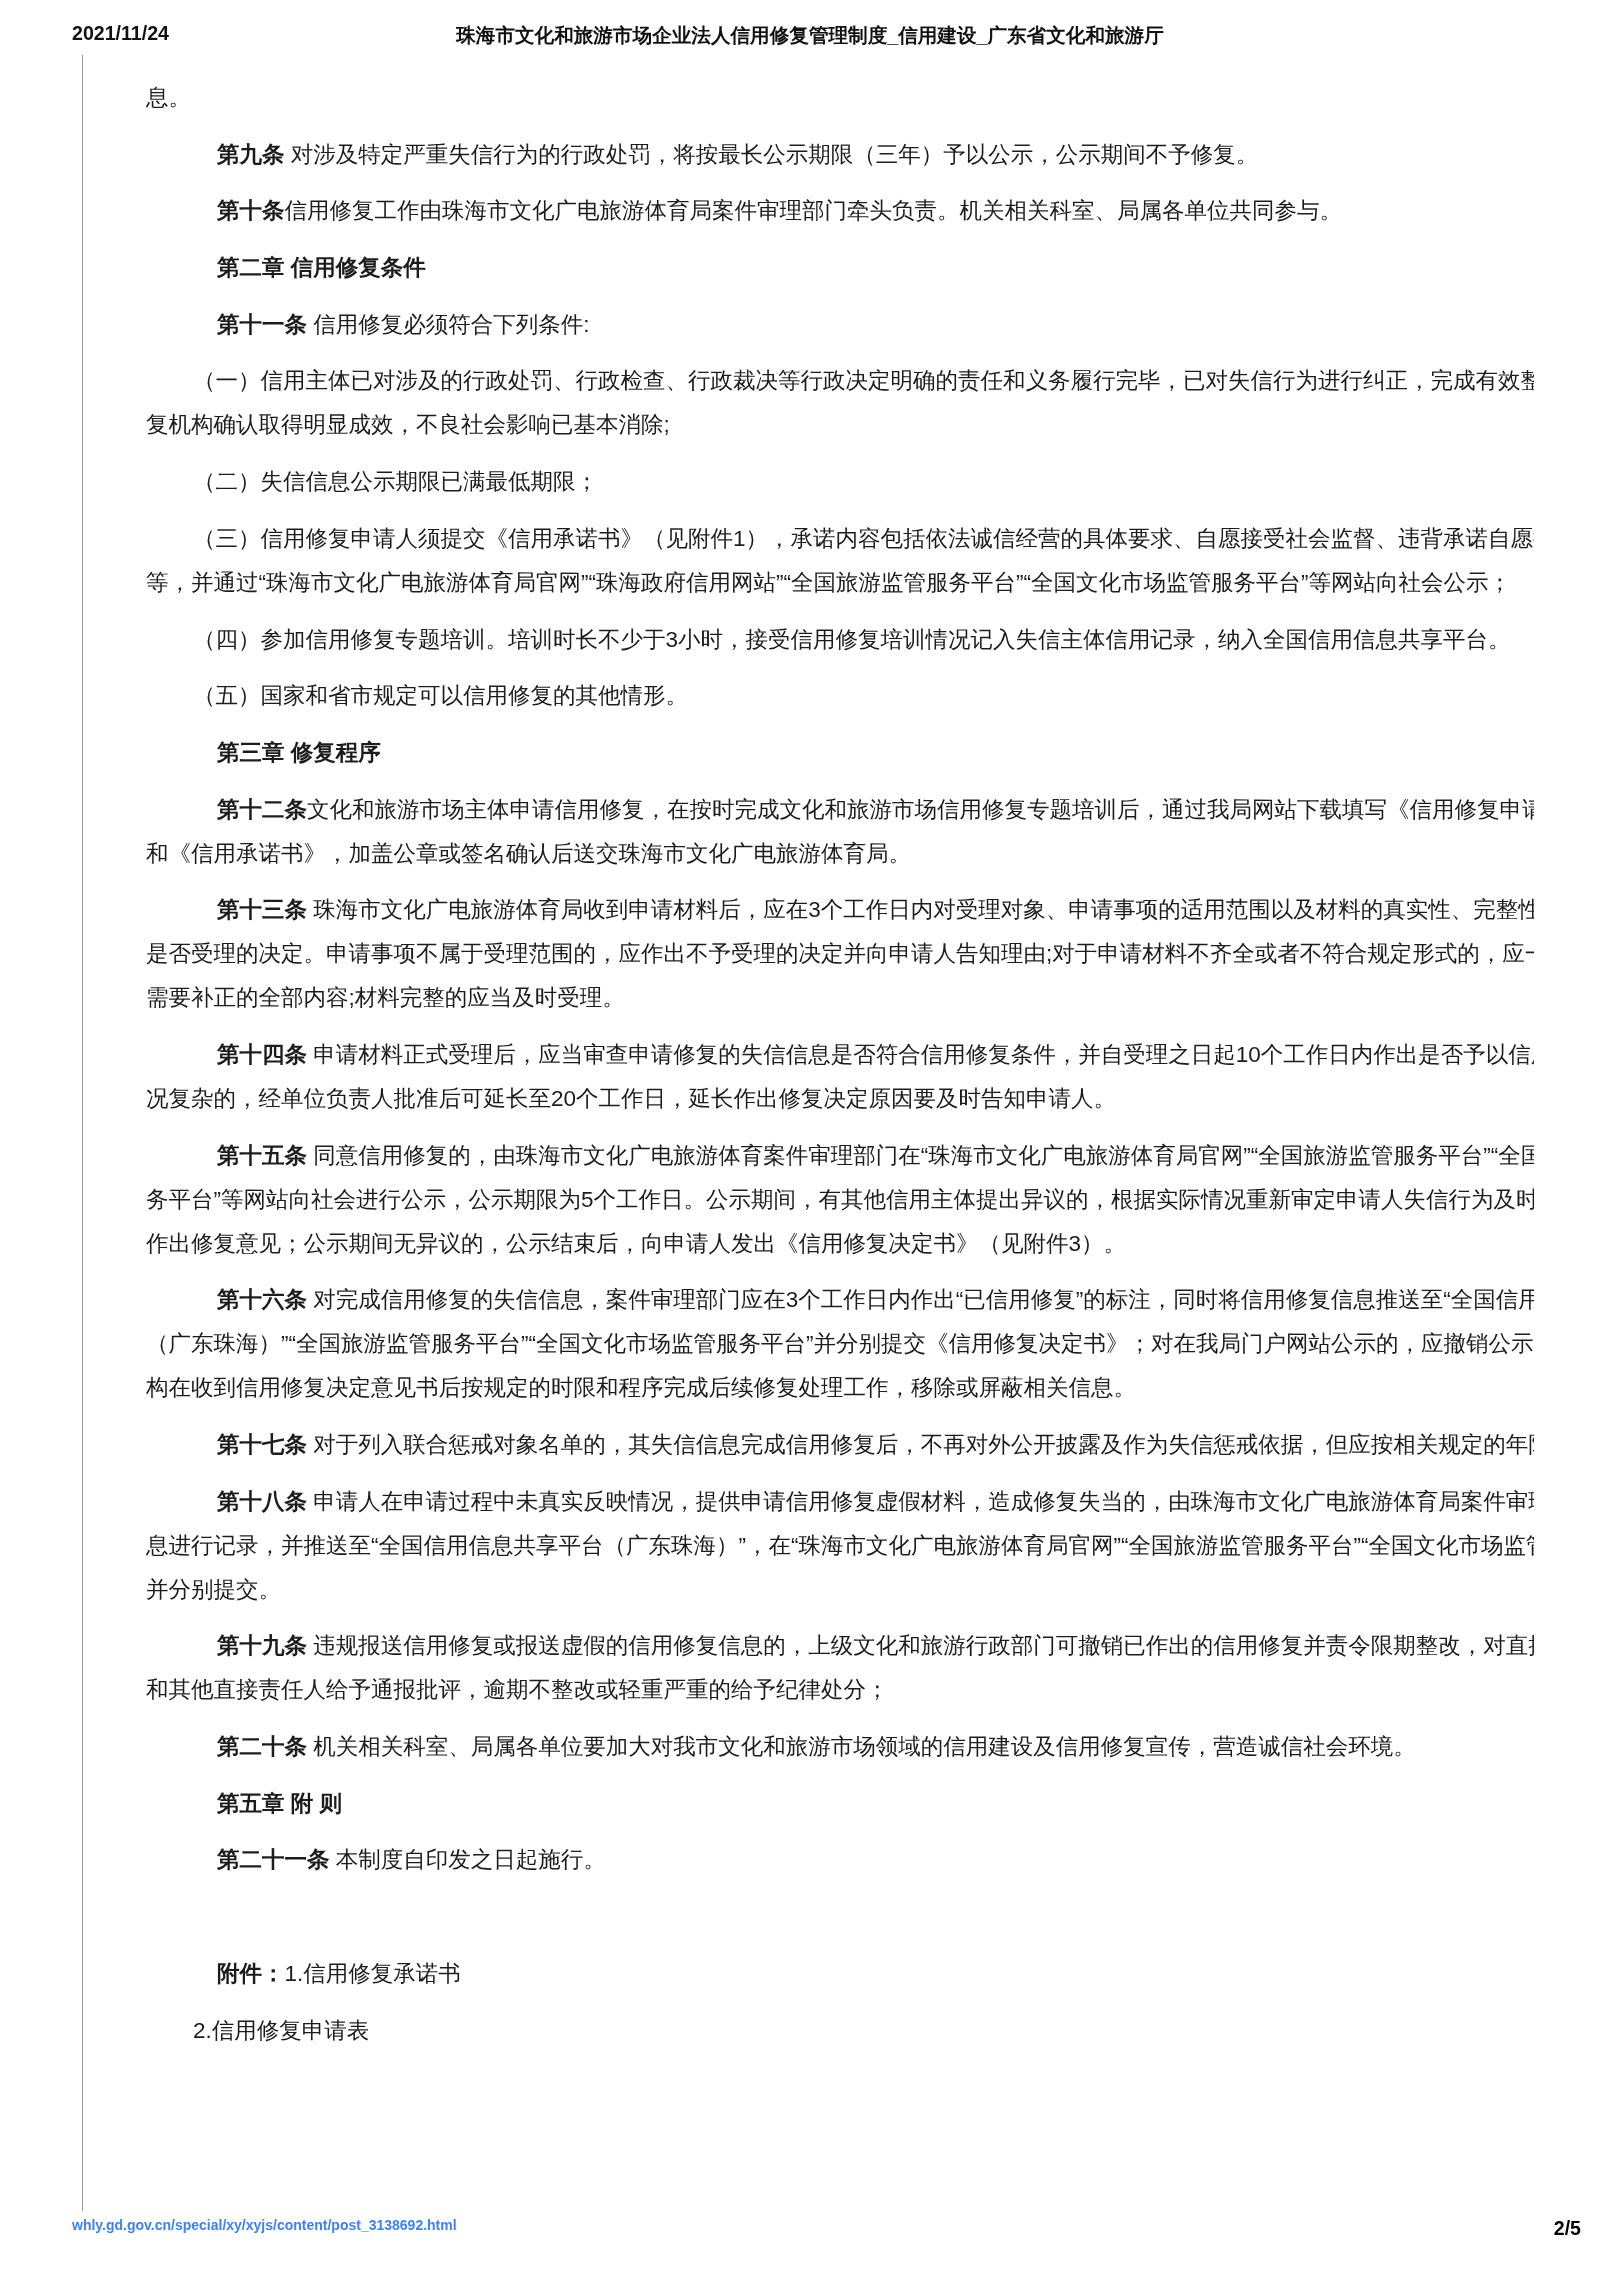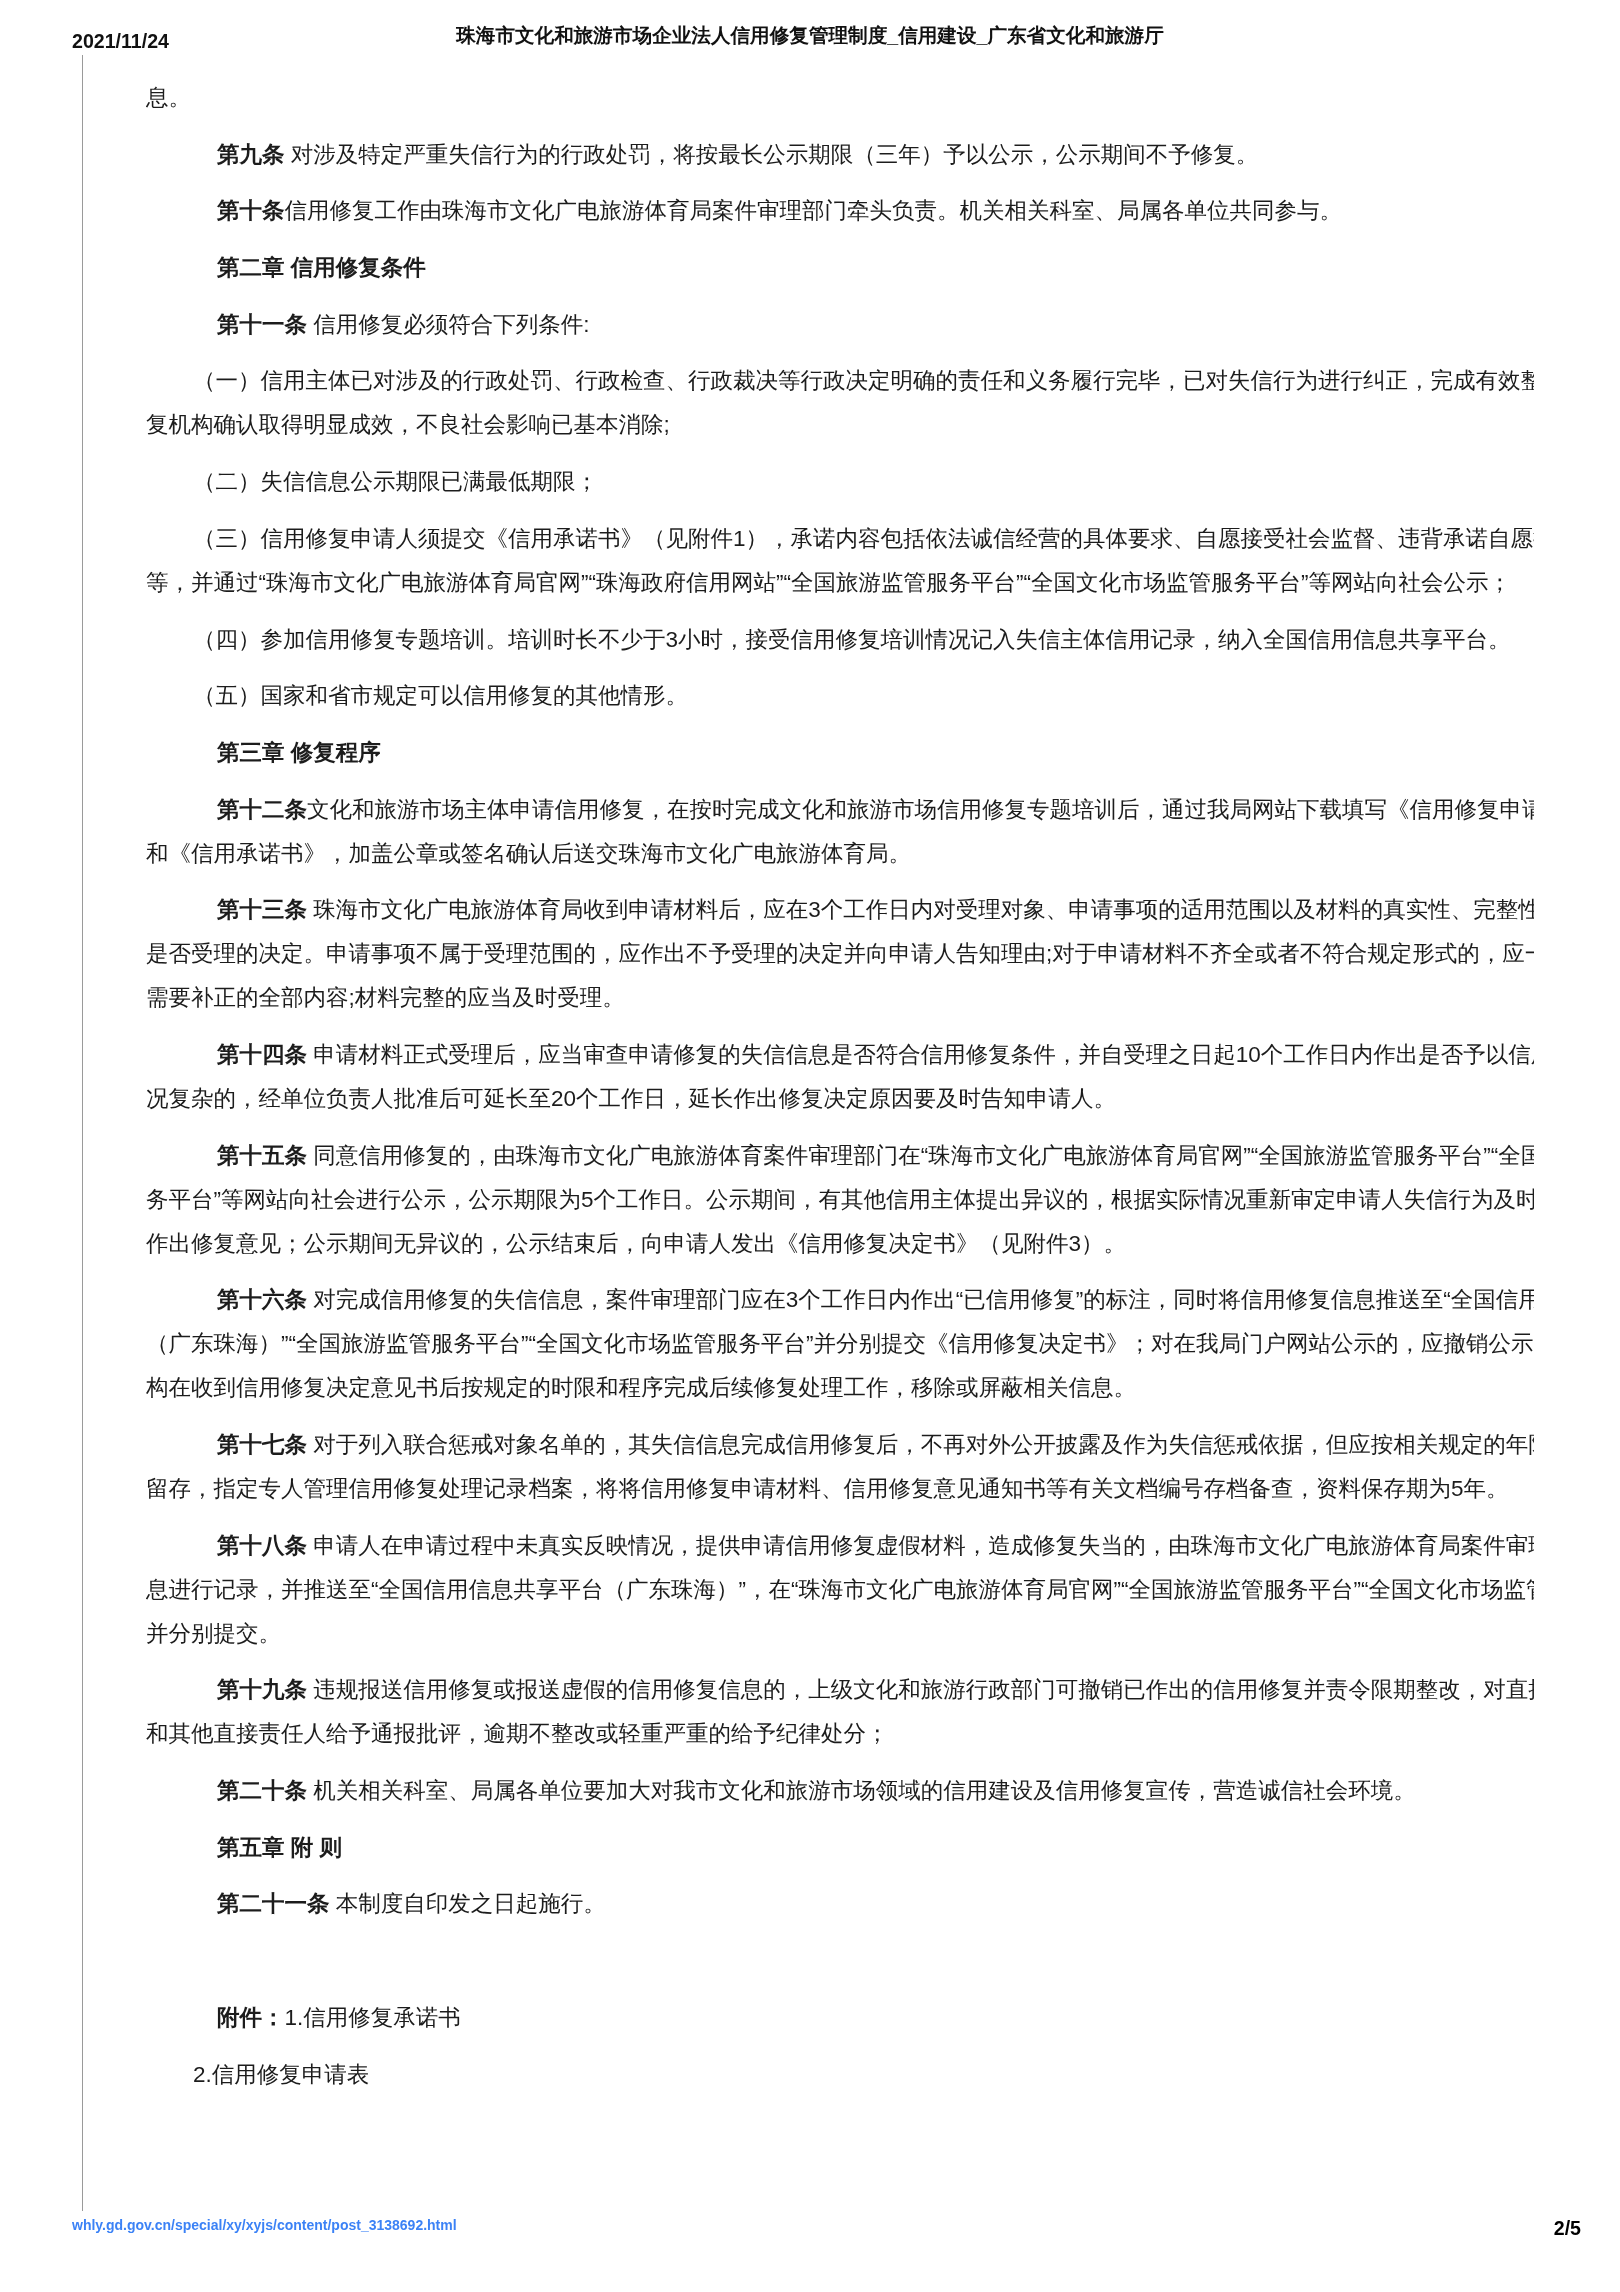--- a/index.html
+++ b/index.html
@@ -2,21 +2,21 @@
 <html><head>
 <meta charset="utf-8">
 <style>
   html,body{margin:0;padding:0;}
   body{
     width:1620px;height:2293px;position:relative;background:#ffffff;
     font-family:"Liberation Sans","DejaVu Sans",sans-serif;
     color:#161616;overflow:hidden;
   }
   .header-date{
-    position:absolute;left:72px;top:30px;font-size:19.6px;font-weight:700;color:#111;
+    position:absolute;left:72px;top:22px;font-size:19.6px;font-weight:700;color:#111;
     white-space:nowrap;
   }
   .header-title{
     position:absolute;left:0;right:0;top:21.6px;text-align:center;
     font-size:19.6px;font-weight:700;color:#111;white-space:nowrap;
   }
   .left-rule{
     position:absolute;left:82px;top:55px;width:1px;height:2156px;background:#9a9a9a;
   }
   .doc{
@@ -102,21 +102,20 @@
       <div class="line"><span>务平台”等网站向社会进行公示，公示期限为5个工作日。公示期间，有其他信用主体提出异议的，根据实际情况重新审定申请人失信行为及时</span></div>
       <div class="line"><span>作出修复意见；公示期间无异议的，公示结束后，向申请人发出《信用修复决定书》（见附件3）。</span></div>
     </div>
     <div class="para">
       <div class="line indent"><span class="lead">第十六条</span><span> 对完成信用修复的失信信息，案件审理部门应在3个工作日内作出“已信用修复”的标注，同时将信用修复信息推送至“全国信用信息共</span></div>
       <div class="line"><span>（广东珠海）”“全国旅游监管服务平台”“全国文化市场监管服务平台”并分别提交《信用修复决定书》；对在我局门户网站公示的，应撤销公示。平</span></div>
       <div class="line"><span>构在收到信用修复决定意见书后按规定的时限和程序完成后续修复处理工作，移除或屏蔽相关信息。</span></div>
     </div>
     <div class="para">
       <div class="line indent"><span class="lead">第十七条</span><span> 对于列入联合惩戒对象名单的，其失信信息完成信用修复后，不再对外公开披露及作为失信惩戒依据，但应按相关规定的年限在信用</span></div>
-      <div class="line"><span>留存，指定专人管理信用修复处理记录档案，将将信用修复申请材料、信用修复意见通知书等有关文档编号存档备查，资料保存期为5年。</span></div>
     </div>
     <div class="para">
       <div class="line indent"><span class="lead">第十八条</span><span> 申请人在申请过程中未真实反映情况，提供申请信用修复虚假材料，造成修复失当的，由珠海市文化广电旅游体育局案件审理部门将</span></div>
       <div class="line"><span>息进行记录，并推送至“全国信用信息共享平台（广东珠海）”，在“珠海市文化广电旅游体育局官网”“全国旅游监管服务平台”“全国文化市场监管服</span></div>
       <div class="line"><span>并分别提交。</span></div>
     </div>
     <div class="para">
       <div class="line indent"><span class="lead">第十九条</span><span> 违规报送信用修复或报送虚假的信用修复信息的，上级文化和旅游行政部门可撤销已作出的信用修复并责令限期整改，对直接负责的</span></div>
       <div class="line"><span>和其他直接责任人给予通报批评，逾期不整改或轻重严重的给予纪律处分；</span></div>
     </div>

